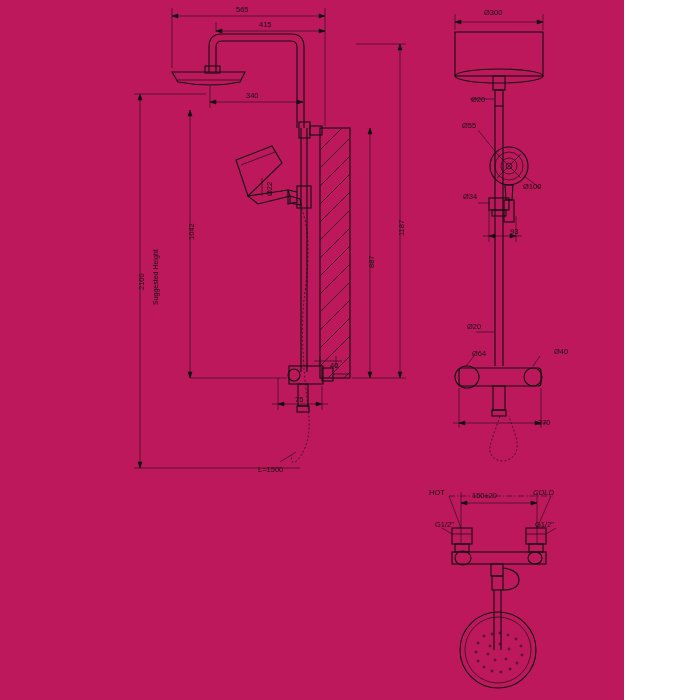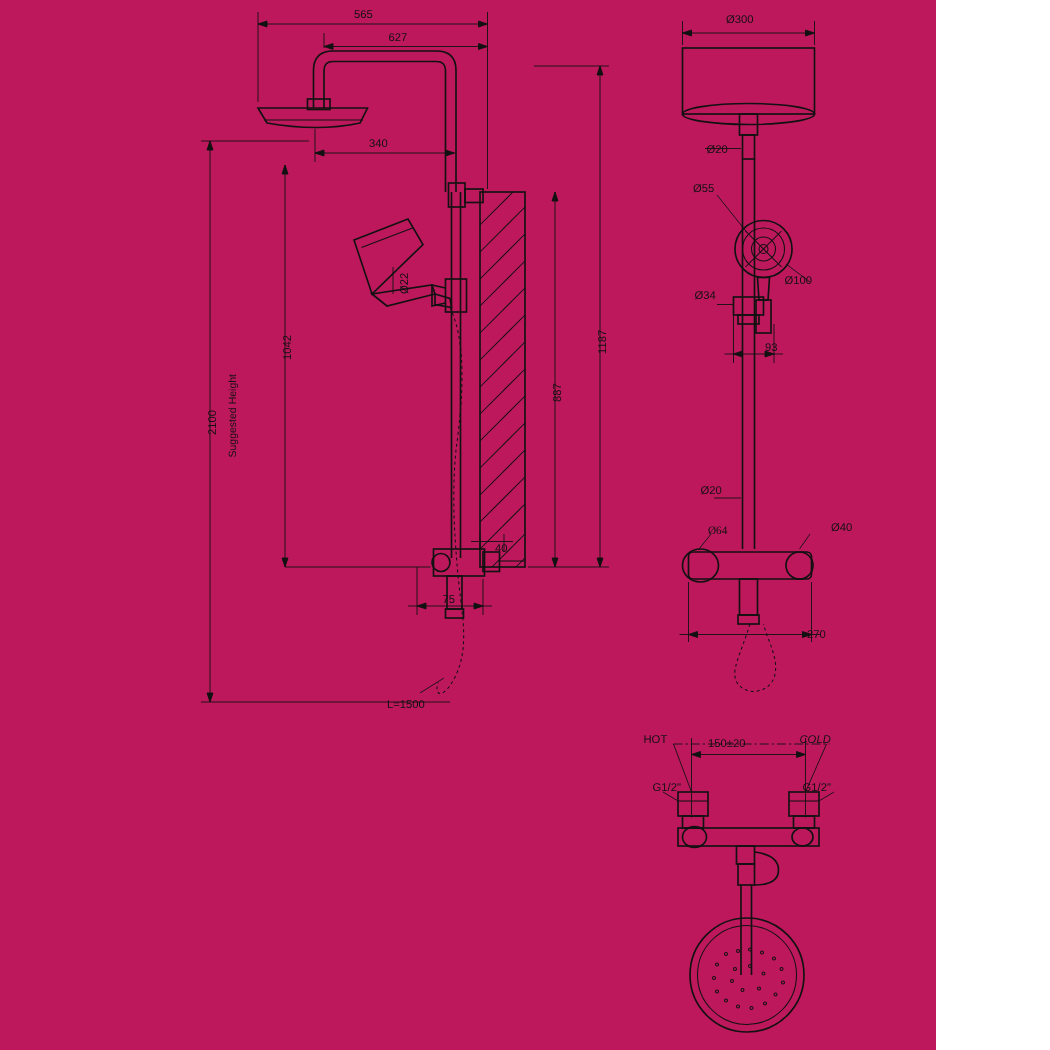--- a/index.html
+++ b/index.html
@@ -314,40 +314,40 @@
       <g class="dim">
         <line x1="449" y1="496" x2="461" y2="528"></line>
         <line x1="551" y1="496" x2="537" y2="528"></line>
         <line x1="452" y1="534" x2="442" y2="528"></line>
         <line x1="546" y1="534" x2="556" y2="528"></line>
       </g>
     </g>
   </svg>
 
   <div class="lbl" style="left:236px; top:6px;">565</div>
-  <div class="lbl" style="left:259px; top:21px;">627</div>
+  <div class="lbl" style="left:259px; top:21px;">415</div>
   <div class="lbl" style="left:246px; top:92px;">340</div>
   <div class="lbl rot90" style="left:266px; top:196px;">Ø22</div>
   <div class="lbl rot90" style="left:188px; top:240px;">1042</div>
   <div class="lbl rot90" style="left:138px; top:290px;">2100</div>
   <div class="lbl rot90 sm" style="left:152px; top:305px;">Suggested Height</div>
   <div class="lbl rot90" style="left:398px; top:236px;">1187</div>
   <div class="lbl rot90" style="left:368px; top:268px;">887</div>
   <div class="lbl" style="left:330px; top:362px;">40</div>
   <div class="lbl" style="left:272px; top:396px;margin-left:23px;">75</div>
   <div class="lbl" style="left:258px; top:466px;">L=1500</div>
 
   <div class="lbl" style="left:484px; top:9px;">Ø300</div>
   <div class="lbl" style="left:471px; top:96px;">Ø20</div>
   <div class="lbl" style="left:462px; top:122px;">Ø55</div>
   <div class="lbl" style="left:523px; top:183px;">Ø100</div>
   <div class="lbl" style="left:463px; top:193px;">Ø34</div>
   <div class="lbl" style="left:510px; top:228px;">93</div>
   <div class="lbl" style="left:467px; top:323px;">Ø20</div>
-  <div class="lbl" style="left:472px; top:350px;font-family:Liberation Serif, serif;">Ø64</div>
+  <div class="lbl" style="left:472px; top:350px;">Ø64</div>
   <div class="lbl" style="left:530px; top:348px;margin-left:24px;">Ø40</div>
   <div class="lbl" style="left:538px; top:419px;">270</div>
 
   <div class="lbl" style="left:429px; top:489px;">HOT</div>
   <div class="lbl" style="left:533px; top:489px;font-style:italic;">COLD</div>
   <div class="lbl" style="left:472px; top:492px;">150±20</div>
   <div class="lbl" style="left:435px; top:521px;">G1/2"</div>
   <div class="lbl" style="left:535px; top:521px;">G1/2"</div>
 
 </div>

